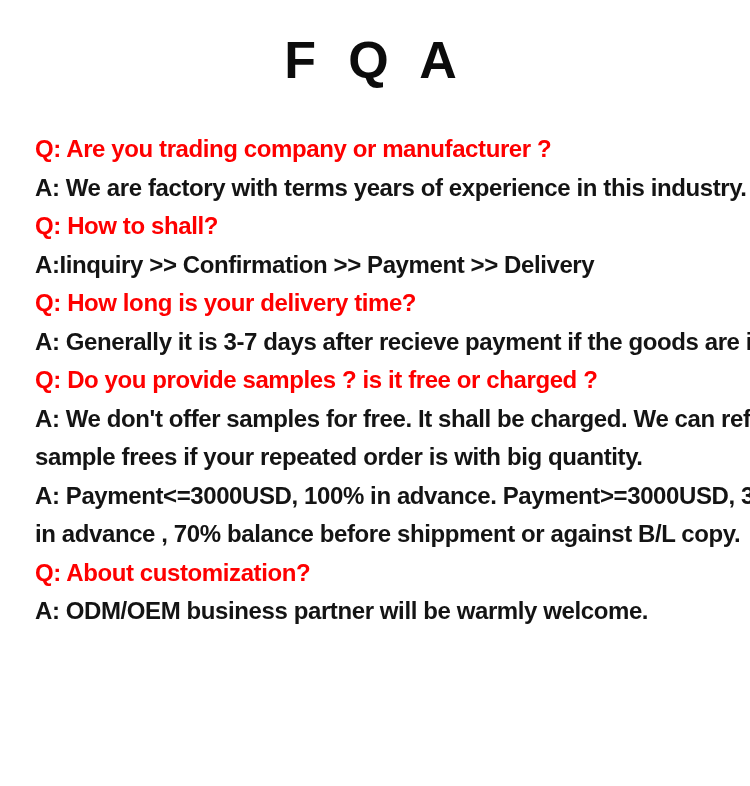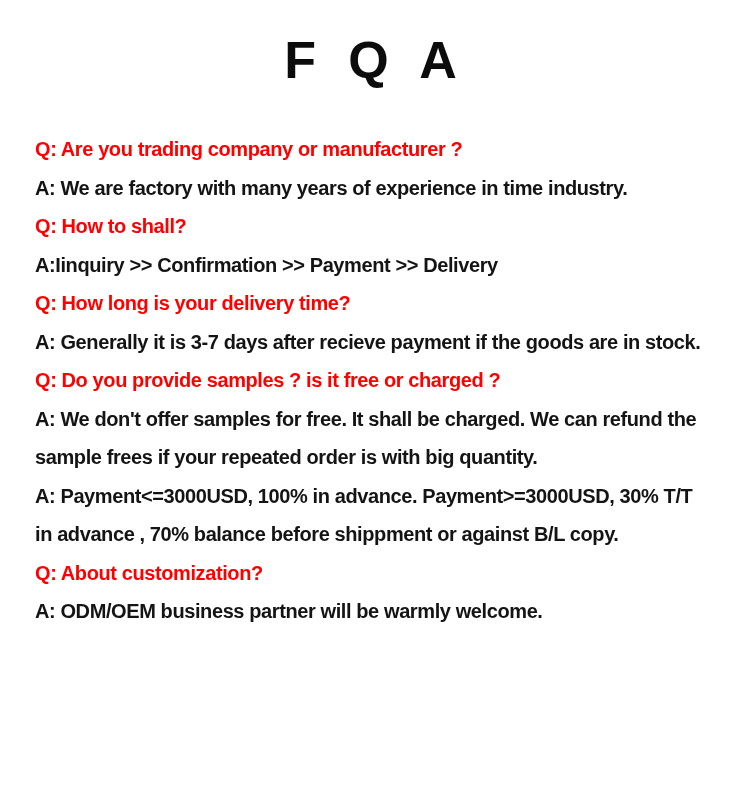--- a/index.html
+++ b/index.html
@@ -24,21 +24,21 @@
     font-size: 52px;
     line-height: 60px;
     font-weight: 700;
     letter-spacing: 9px;
     color: #0c0c0c;
   }
   .faq {
     padding: 40px 34px 0 35px;
   }
   .line {
-    font-size: 20px;
+    font-size: 24px;
     font-weight: 700;
     line-height: 38.5px;
     white-space: nowrap;
     letter-spacing: -0.4px;
     color: #141414;
   }
   .line.q {
     color: #fe0000;
   }
 </style>
@@ -46,21 +46,21 @@
 <body>
 
 <div class="page">
 
   <div class="title">F Q A</div>
 
   <div class="faq">
 
     <div>
       <div class="line q">Q: Are you trading company or manufacturer ?</div>
-      <div class="line a">A: We are factory with many years of experience in time industry.</div>
+      <div class="line a">A: We are factory with terms years of experience in this industry.</div>
     </div>
 
     <div>
       <div class="line q">Q: How to shall?</div>
       <div class="line a">A:Iinquiry &gt;&gt; Confirmation &gt;&gt; Payment &gt;&gt; Delivery</div>
     </div>
 
     <div>
       <div class="line q">Q: How long is your delivery time?</div>
       <div class="line a">A: Generally it is 3-7 days after recieve payment if the goods are in stock.</div>

